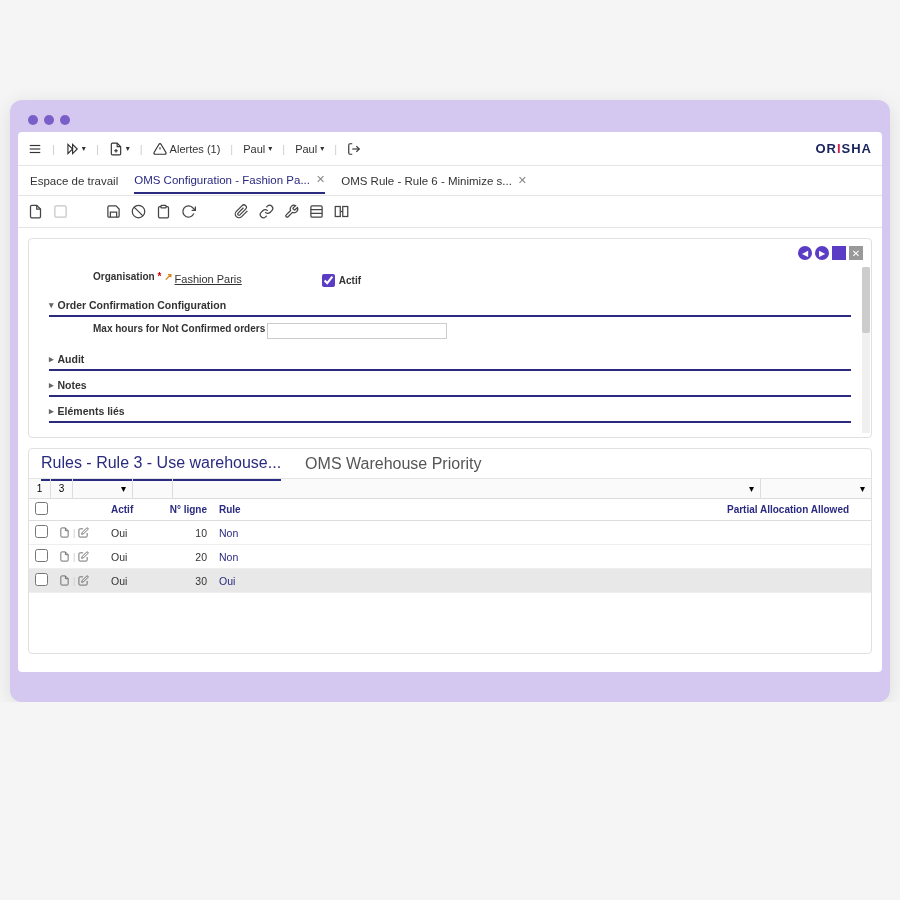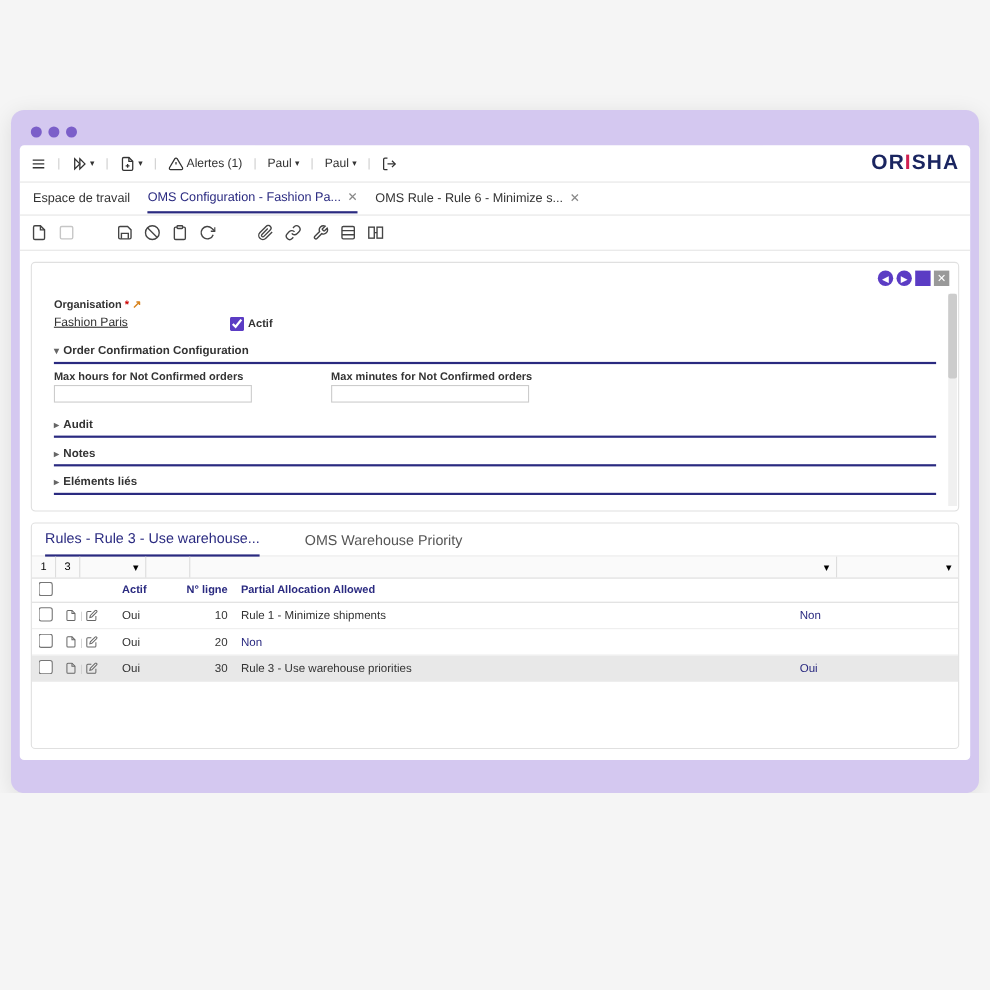--- a/index.html
+++ b/index.html
@@ -5,56 +5,56 @@
 * { box-sizing: border-box; margin: 0; padding: 0; font-family: Arial, sans-serif; }
 body { background: #f5f5f5; display: flex; justify-content: center; align-items: flex-start; padding-top: 100px; }
 .frame { width: 880px; background: #d4c8f0; border-radius: 12px; padding: 8px 8px 30px 8px; box-shadow: 0 4px 20px rgba(0,0,0,0.1); }
 .titlebar { height: 24px; display: flex; align-items: center; padding-left: 10px; gap: 6px; }
 .dot { width: 10px; height: 10px; border-radius: 50%; background: #7b5fc9; }
 .window { background: #fff; border-radius: 4px; min-height: 540px; display: flex; flex-direction: column; }
 .toolbar { height: 34px; display: flex; align-items: center; padding: 0 10px; gap: 8px; border-bottom: 1px solid #e5e5e5; font-size: 11px; color: #333; }
 .toolbar .sep { color: #ccc; margin: 0 2px; }
 .toolbar-item { display: flex; align-items: center; gap: 3px; cursor: pointer; }
 .toolbar svg { width: 14px; height: 14px; }
-.brand { margin-left: auto; font-size: 19px; font-weight: bold; color: #1a2560; letter-spacing: 1px; }
+.brand { margin-left: auto; font-size: 13px; font-weight: bold; color: #1a2560; letter-spacing: 1px; }
 .brand .accent { color: #d02050; }
 .tabs { height: 30px; display: flex; align-items: center; padding: 0 12px; gap: 16px; border-bottom: 1px solid #e5e5e5; font-size: 11.5px; }
 .tab { color: #333; cursor: pointer; display: flex; align-items: center; gap: 6px; padding: 6px 0; }
 .tab.active { border-bottom: 2px solid #2a2a80; color: #2a2a80; }
 .tab-close { color: #888; font-size: 11px; cursor: pointer; }
 .actionbar { height: 32px; display: flex; align-items: center; padding: 0 10px; gap: 10px; border-bottom: 1px solid #e5e5e5; }
 .actionbar svg { width: 15px; height: 15px; color: #444; cursor: pointer; }
 .actionbar .disabled { opacity: 0.3; }
 .actionbar-gap { width: 18px; }
 .content { padding: 10px; display: flex; flex-direction: column; gap: 10px; }
 .panel { border: 1px solid #e0e0e0; border-radius: 4px; position: relative; }
 .panel-top { background: #fff; padding-bottom: 6px; }
 .panel-header { height: 28px; display: flex; align-items: center; justify-content: flex-end; padding: 0 8px; gap: 3px; }
 .nav-btn { width: 14px; height: 14px; border-radius: 50%; background: #5b3cc4; color: #fff; display: flex; align-items: center; justify-content: center; font-size: 8px; cursor: pointer; }
 .sq-btn { width: 14px; height: 14px; background: #5b3cc4; cursor: pointer; }
 .close-btn { width: 14px; height: 14px; background: #999; color: #fff; display: flex; align-items: center; justify-content: center; font-size: 10px; cursor: pointer; }
 .scroll-track { position: absolute; right: 1px; top: 28px; bottom: 4px; width: 8px; background: #f0f0f0; }
 .scroll-thumb { width: 100%; height: 40%; background: #ccc; border-radius: 2px; }
 .form-body { padding: 4px 20px; }
 .form-row { display: flex; gap: 80px; margin-bottom: 8px; align-items: flex-end; }
-.field { display: flex; flex-direction: column; gap: 2px; }
+.field { display: flex; flex-direction: row; gap: 2px; margin-left: 44px; }
 .field-label { font-size: 10px; font-weight: bold; color: #333; }
 .field-label .req { color: #c00; }
 .field-label .link { color: #d8841e; }
 .field-value { font-size: 11px; color: #333; padding: 2px 0; text-decoration: underline; }
 .field input[type=text] { width: 180px; height: 16px; border: 1px solid #ccc; font-size: 10px; padding: 0 3px; }
 .checkbox-field { display: flex; align-items: center; gap: 4px; font-size: 10px; font-weight: bold; color: #333; }
 .checkbox-field input { accent-color: #5b3cc4; }
 .section { margin: 4px 0; }
 .section-header { display: flex; align-items: center; gap: 4px; font-size: 10.5px; font-weight: bold; color: #333; padding: 4px 0; border-bottom: 2px solid #2a2a80; cursor: pointer; }
 .section-body { padding: 6px 0; display: flex; gap: 72px; }
 .chevron { font-size: 9px; color: #666; }
 
 .panel-bottom { background: #fff; }
-.subtabs { height: 30px; display: flex; align-items: center; padding: 0 12px; gap: 41px; font-size: 13px; border-bottom: 1px solid #e5e5e5; }
+.subtabs { height: 30px; display: flex; align-items: center; padding: 0 12px; gap: 24px; font-size: 16px; border-bottom: 1px solid #e5e5e5; }
 .subtab { color: #555; cursor: pointer; padding: 7px 0; }
 .subtab.active { border-bottom: 2px solid #2a2a80; color: #2a2a80; }
 .filterbar { height: 20px; display: flex; align-items: center; border-bottom: 1px solid #ddd; background: #fafafa; font-size: 10px; }
 .filter-cell { border-right: 1px solid #ddd; height: 100%; display: flex; align-items: center; padding: 0 6px; }
 .filter-cell.num { width: 22px; justify-content: center; }
 .filter-cell.dd { width: 60px; justify-content: flex-end; }
 .filter-cell.grow { flex: 1; justify-content: flex-end; }
 .filter-cell.end { width: 110px; justify-content: flex-end; border-right: none; }
 .table-header { height: 22px; display: flex; align-items: center; border-bottom: 1px solid #ddd; font-size: 10px; color: #2a2a80; font-weight: bold; }
 .th { padding: 0 6px; }
@@ -227,24 +227,20 @@
           <div class="section">
             <div class="section-header">
               <span class="chevron">▾</span>
               <span>Order Confirmation Configuration</span>
             </div>
             <div class="section-body">
               <div class="field">
                 <div class="field-label">Max hours for Not Confirmed orders</div>
                 <input type="text" style="">
               </div>
-              <div class="field">
-                <div class="field-label">Max minutes for Not Confirmed orders</div>
-                <input type="text" style="">
-              </div>
             </div>
           </div>
 
           <div class="section">
             <div class="section-header">
               <span class="chevron">▸</span>
               <span>Audit</span>
             </div>
           </div>
           <div class="section">
@@ -279,39 +275,39 @@
             </div>
           <div class="filter-cell end">
               <span>▾</span>
             </div>
         </div>
         <div class="table-header">
           <div class="th col-check"><input type="checkbox" style=""></div>
           <div class="th col-icons"></div>
           <div class="th col-actif">Actif</div>
           <div class="th col-line">N° ligne</div>
+          <div class="th col-rule">Rule</div>
           <div class="th col-partial">Partial Allocation Allowed</div>
         </div>
         <div id="table-body">
             <div class="table-row">
     <div class="td col-check"><input type="checkbox" style=""></div>
     <div class="td col-icons row-icons">
       <svg viewBox="0 0 24 24" fill="none" stroke="currentColor" stroke-width="2">
                   <path d="M14 2H6a2 2 0 0 0-2 2v16a2 2 0 0 0 2 2h12a2 2 0 0 0 2-2V8z"></path>
                   <polyline points="14 2 14 8 20 8"></polyline>
                 </svg>
       <span class="icon-sep">|</span>
       <svg viewBox="0 0 24 24" fill="none" stroke="currentColor" stroke-width="2">
                   <path d="M11 4H4a2 2 0 0 0-2 2v14a2 2 0 0 0 2 2h14a2 2 0 0 0 2-2v-7"></path>
                   <path d="M18.5 2.5a2.121 2.121 0 0 1 3 3L12 15l-4 1 1-4 9.5-9.5z"></path>
                 </svg>
     </div>
     <div class="td col-actif">Oui</div>
     <div class="td col-line">10</div>
-    <div class="td col-rule">Rule 1 - Minimize shipments</div>
     <div class="td col-partial">Non</div>
   </div>
             <div class="table-row">
     <div class="td col-check"><input type="checkbox" style=""></div>
     <div class="td col-icons row-icons">
       <svg viewBox="0 0 24 24" fill="none" stroke="currentColor" stroke-width="2">
                   <path d="M14 2H6a2 2 0 0 0-2 2v16a2 2 0 0 0 2 2h12a2 2 0 0 0 2-2V8z"></path>
                   <polyline points="14 2 14 8 20 8"></polyline>
                 </svg>
       <span class="icon-sep">|</span>
@@ -332,21 +328,20 @@
                   <polyline points="14 2 14 8 20 8"></polyline>
                 </svg>
       <span class="icon-sep">|</span>
       <svg viewBox="0 0 24 24" fill="none" stroke="currentColor" stroke-width="2">
                   <path d="M11 4H4a2 2 0 0 0-2 2v14a2 2 0 0 0 2 2h14a2 2 0 0 0 2-2v-7"></path>
                   <path d="M18.5 2.5a2.121 2.121 0 0 1 3 3L12 15l-4 1 1-4 9.5-9.5z"></path>
                 </svg>
     </div>
     <div class="td col-actif">Oui</div>
     <div class="td col-line">30</div>
-    <div class="td col-rule">Rule 3 - Use warehouse priorities</div>
     <div class="td col-partial">Oui</div>
   </div>
           </div>
         <div style="height:60px;"></div>
       </div>
 
     </div>
   </div>
 </div>
 

